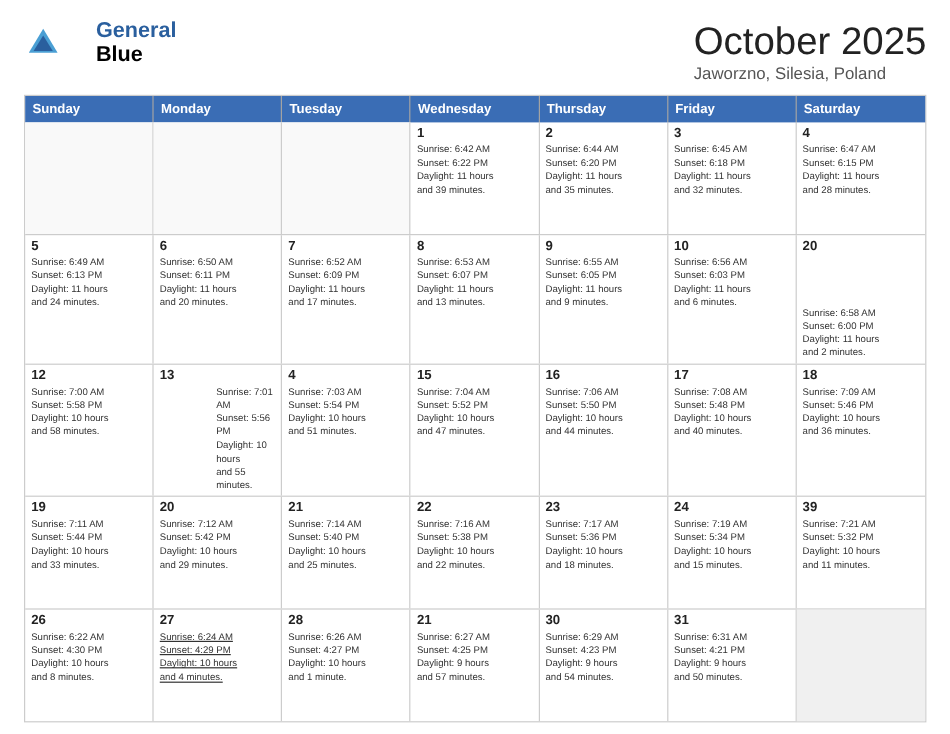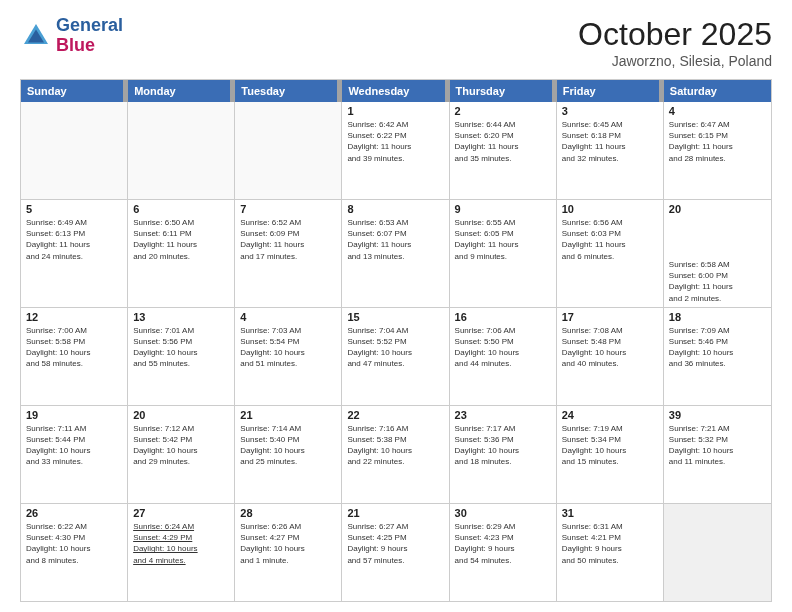--- a/index.html
+++ b/index.html
@@ -19,37 +19,37 @@
     }
     .header {
       display: flex;
       justify-content: space-between;
       align-items: flex-start;
       margin-bottom: 10px;
     }
     .logo {
       display: flex;
       align-items: center;
+      gap: 24px;
     }
     .logo-text {
       font-size: 18px;
       font-weight: bold;
       color: #2a5f9e;
       line-height: 1.1;
     }
     .logo-text span {
-      color: #be185d;
+      color: #000000;
     }
     .logo-icon {
       width: 32px;
       height: 32px;
       margin-right: 4px;
     }
     .title-block {
-      text-align: right;
       margin-left: 37px;
     }
     .main-title {
       font-size: 32px;
       font-weight: normal;
       color: #222;
     }
     .subtitle {
       font-size: 14px;
       color: #555;
@@ -64,21 +64,21 @@
       display: grid;
       grid-template-columns: repeat(7, 1fr);
       background: #3a6db5;
     }
     .cal-header-cell {
       color: #fff;
       font-size: 11px;
       font-weight: bold;
       padding: 5px 6px;
       text-align: left;
-      border-right: 5px solid #a3a3a3;
+      border-right: 1px solid #a3a3a3;
     }
     .cal-header-cell:last-child { border-right: none; }
     .cal-body {
       flex: 1;
       display: flex;
       flex-direction: column;
     }
     .cal-row {
       display: grid;
       grid-template-columns: repeat(7, 1fr);
@@ -229,21 +229,21 @@
         <div class="cal-row">
           <div class="cal-cell">
             <div class="day-num">12</div>
             <div class="cell-text" style="white-space: pre-line;">Sunrise: 7:00 AM
 Sunset: 5:58 PM
 Daylight: 10 hours
 and 58 minutes.</div>
           </div>
           <div class="cal-cell">
             <div class="day-num">13</div>
-            <div class="cell-text" style="white-space: pre-line;">Sunrise: 7:01 AM
+            <div class="cell-text" style="white-space: pre-line; margin-left: 47px;">Sunrise: 7:01 AM
 Sunset: 5:56 PM
 Daylight: 10 hours
 and 55 minutes.</div>
           </div>
           <div class="cal-cell">
             <div class="day-num">4</div>
             <div class="cell-text" style="white-space: pre-line;">Sunrise: 7:03 AM
 Sunset: 5:54 PM
 Daylight: 10 hours
 and 51 minutes.</div>

